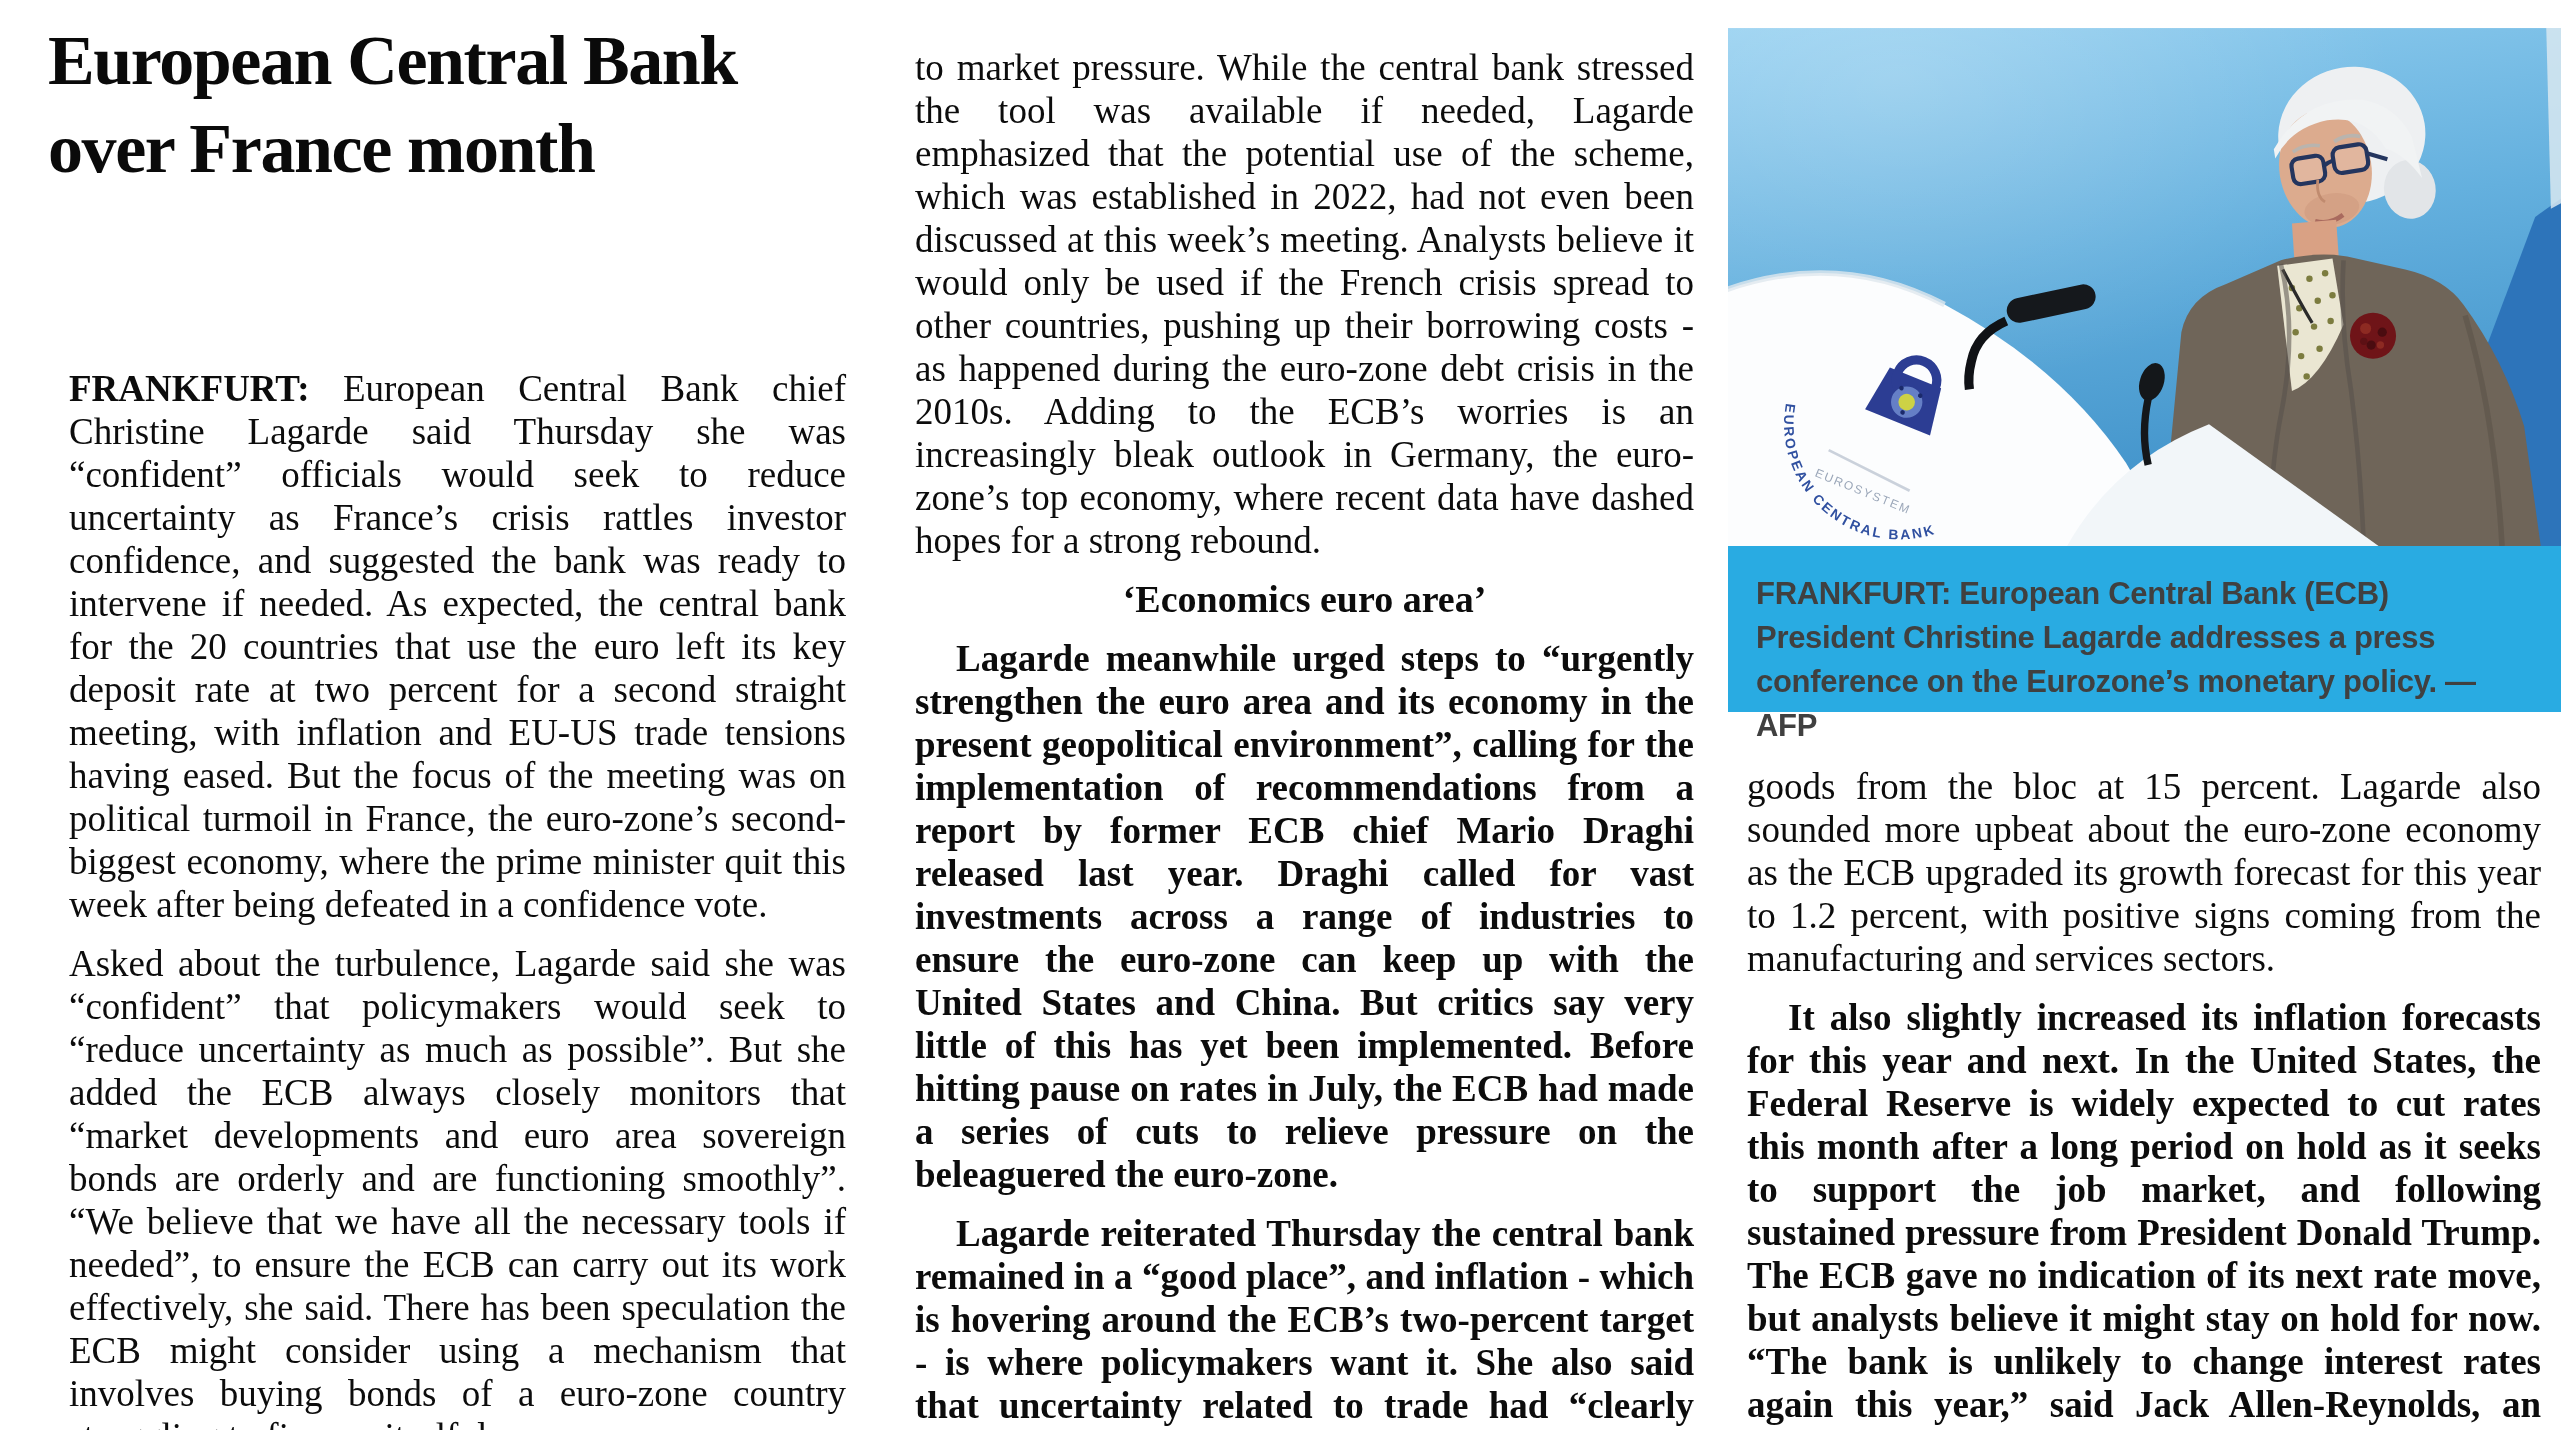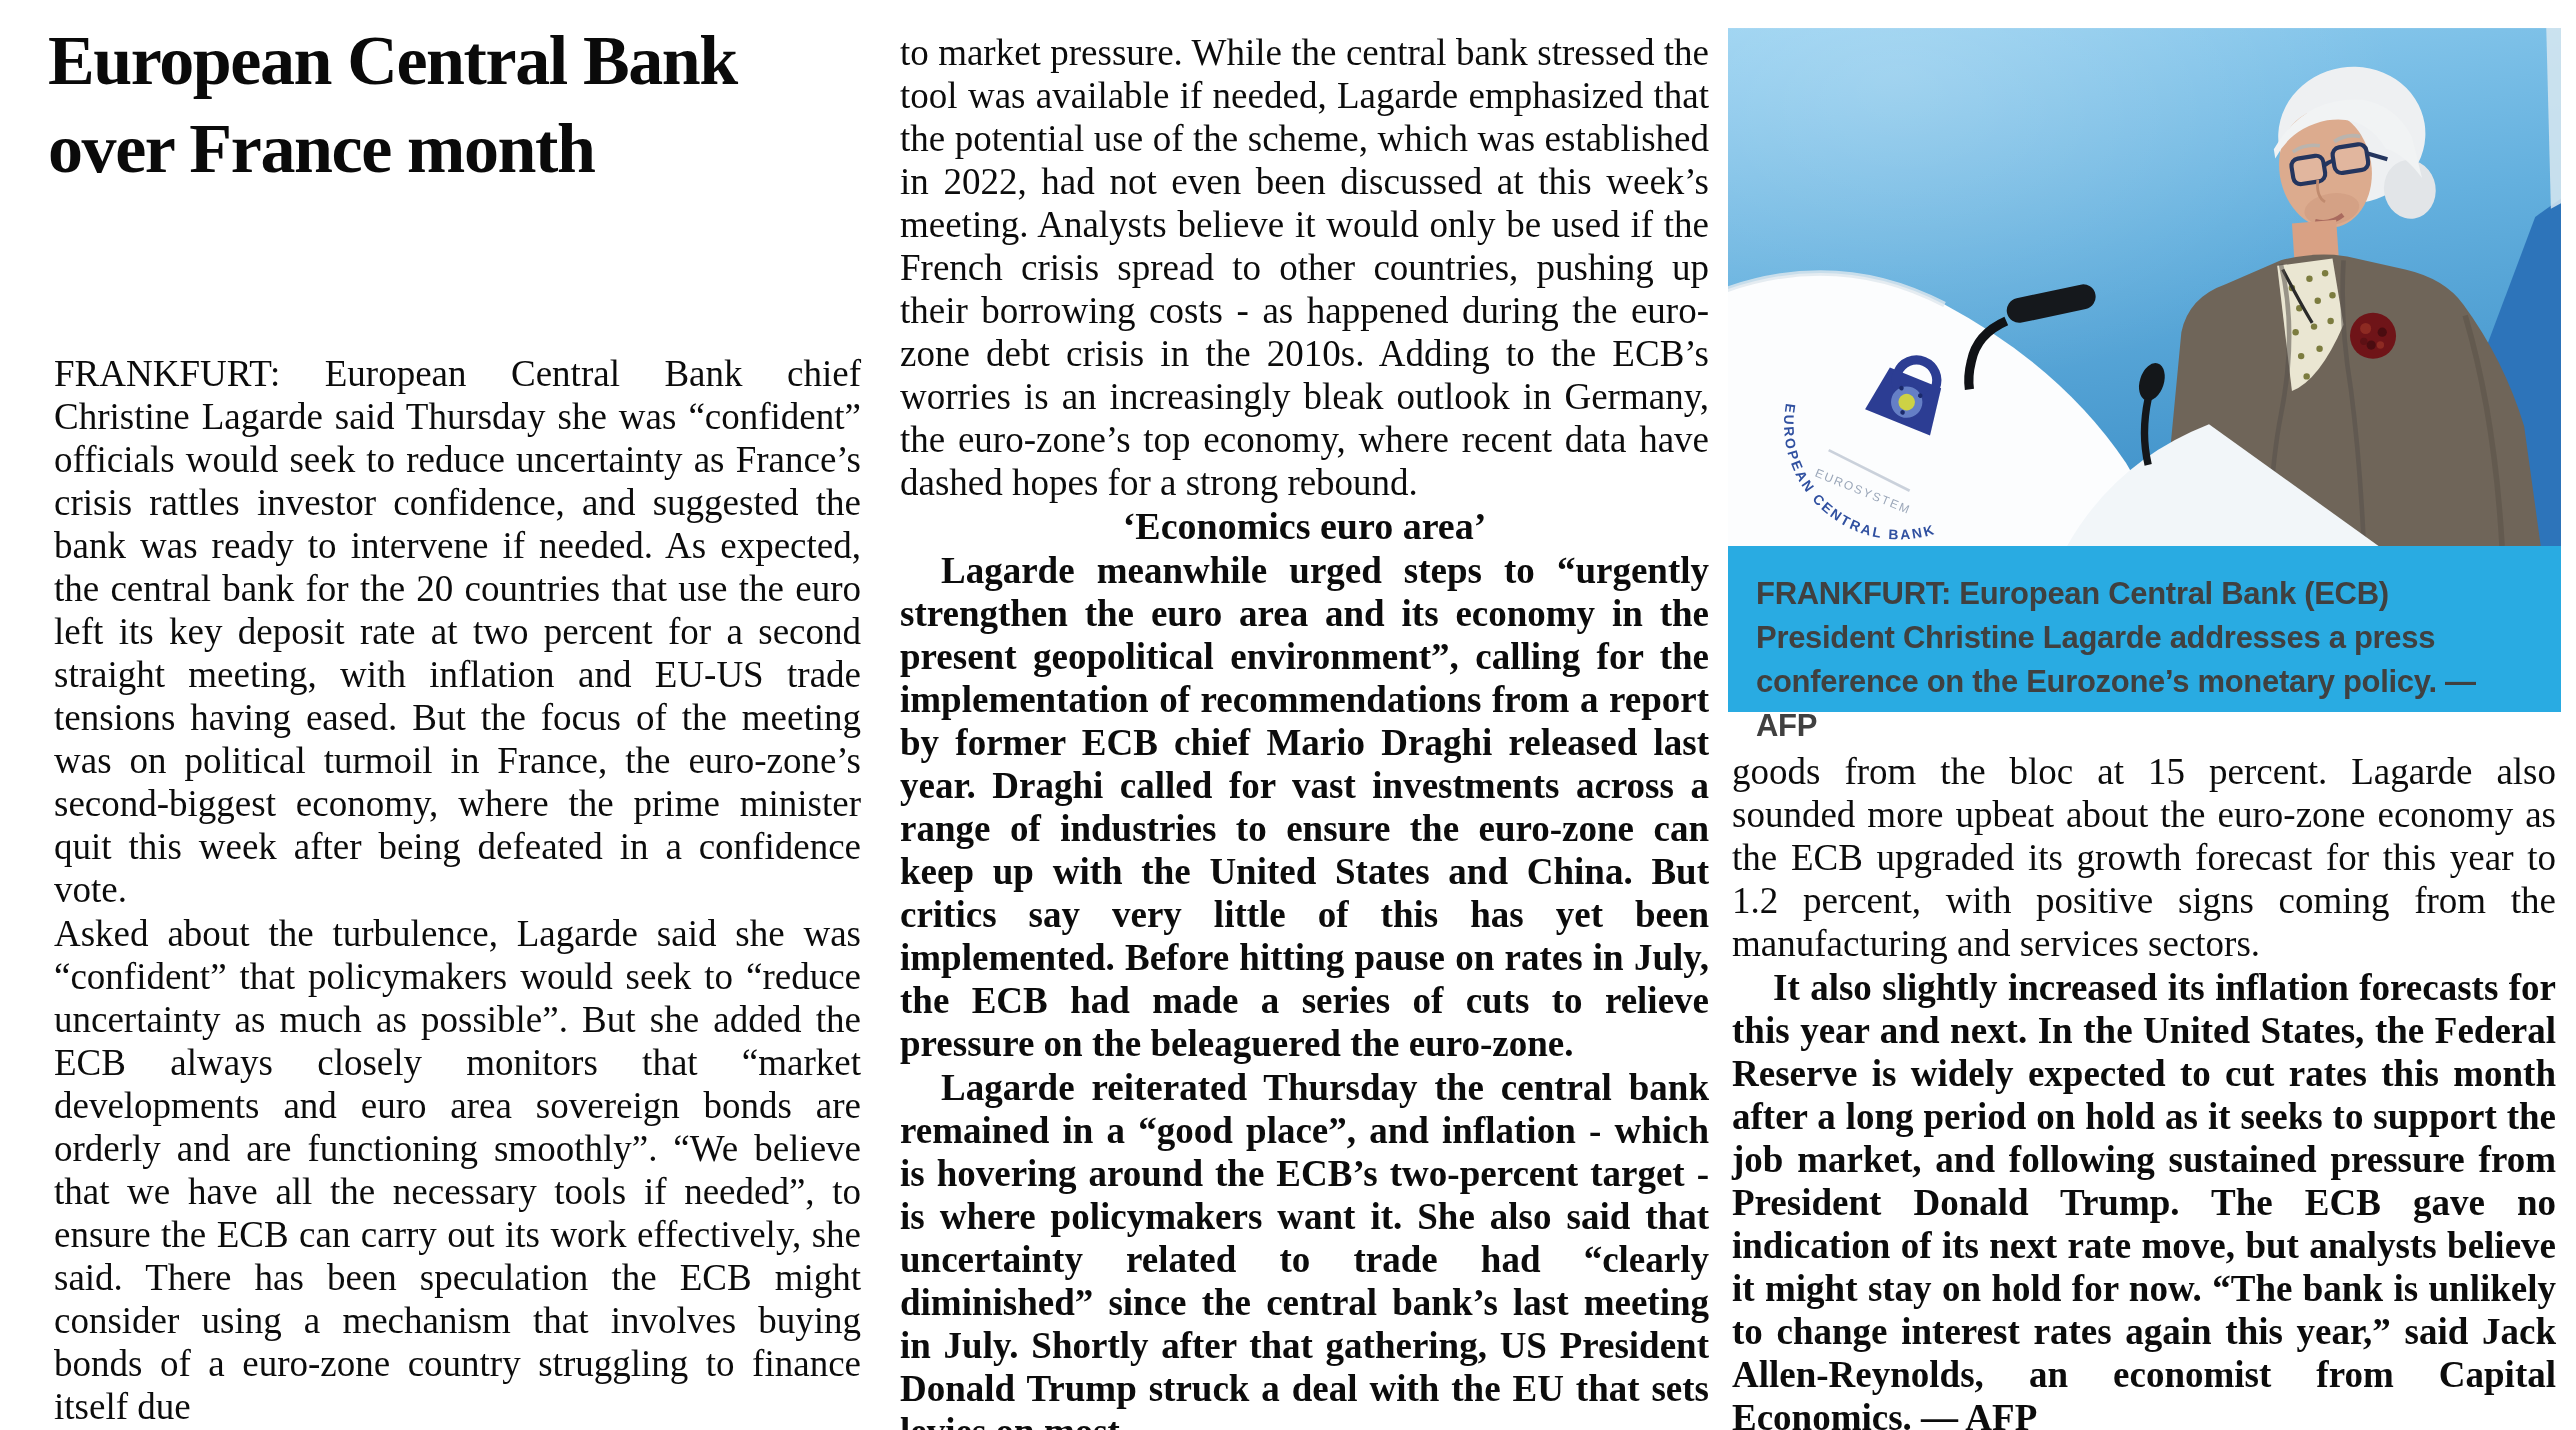--- a/index.html
+++ b/index.html
@@ -7,26 +7,26 @@
     width:2576px;height:1431px;position:relative;overflow:hidden;
     background:#ffffff;color:#0c0c0c;
     font-family:"Liberation Serif", serif;
   }
   .headline{
     position:absolute;left:48px;top:16.6px;width:830px;
     font-size:70px;font-weight:bold;line-height:88px;letter-spacing:-1.4px;
     color:#0a0a0a;
   }
   .col{position:absolute;font-size:37px;line-height:43px;text-align:justify;}
-  .col p{margin:1px;}
+  .col p{margin:16px;}
   .col p.indent{text-indent:41px;font-weight:bold;}
   .col1{left:53px;top:351px;width:809px;}
   .col2{left:899px;top:30px;width:811px;}
   .col3{left:1731px;top:749px;width:826px;}
-  .dateline{font-weight:normal;}
+  .dateline{font-weight:bold;}
   .subhead{
     text-align:center;font-weight:bold;font-size:38px;
     margin:33px 0 13px 0;text-indent:0 !important;
   }
   .photo-wrap{
     position:absolute;left:1728px;top:28px;width:833px;height:518px;overflow:hidden;
   }
   .photo-wrap svg{display:block;}
   .caption{
     position:absolute;left:1728px;top:546px;width:833px;height:166px;

